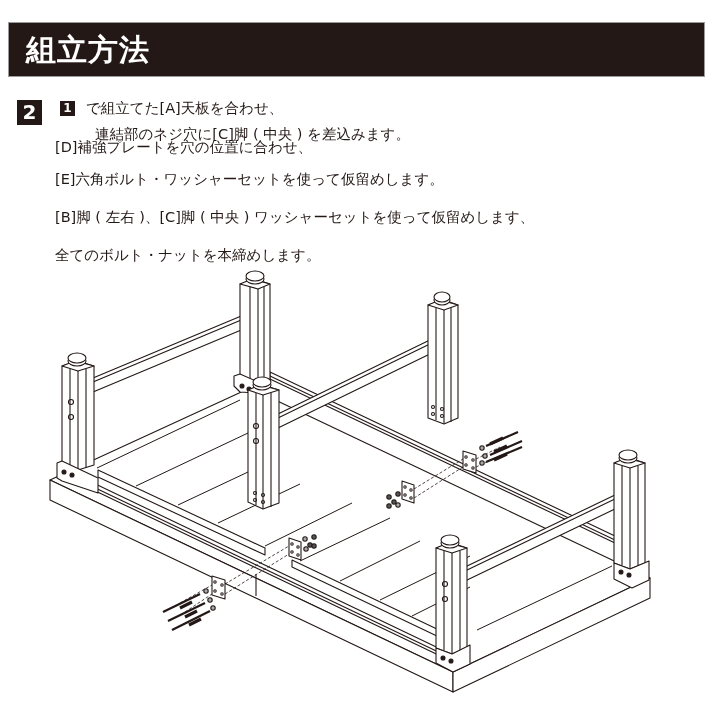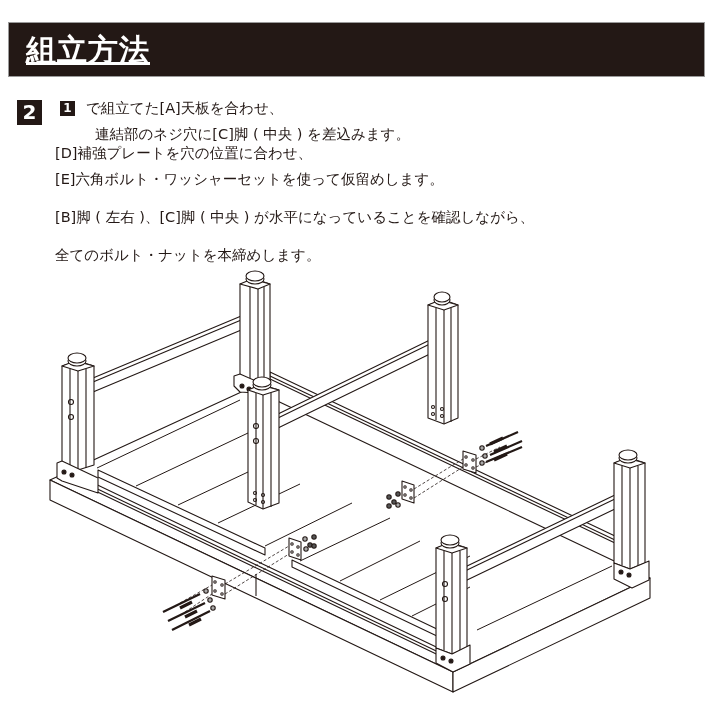--- a/index.html
+++ b/index.html
@@ -1,44 +1,44 @@
 <!DOCTYPE html>
 <html><head>
 <meta charset="utf-8">
 <style>
   html,body{margin:0;padding:0;background:#ffffff;}
   body{width:713px;height:713px;position:relative;overflow:hidden;font-family:"DejaVu Sans",sans-serif;color:#231815;}
   .title-bar{position:absolute;left:8px;top:22px;width:697px;height:55px;background:#231815;border:1px solid #9a9a9a;box-sizing:border-box;}
-  .title-text{position:absolute;left:17px;top:8px;font-size:30px;font-weight:bold;color:#ffffff;letter-spacing:1px;line-height:38px;text-decoration:underline;}
+  .title-text{position:absolute;left:17px;top:8px;font-size:30px;font-weight:bold;color:#ffffff;letter-spacing:1px;line-height:38px;}
   .step-badge{position:absolute;left:17px;top:100px;width:25px;height:25px;background:#231815;color:#fff;font-weight:bold;font-size:20px;line-height:25px;text-align:center;}
   .sub-badge{position:absolute;left:60px;top:101px;width:15px;height:15px;background:#231815;color:#fff;font-weight:bold;font-size:12px;line-height:15px;text-align:center;}
   .instr{position:absolute;left:55px;font-size:14.5px;line-height:18px;color:#231815;white-space:nowrap;text-align:right;}
   .l1{top:99px;left:86px;}
   .l2{top:125px;margin-left:40px;}
-  .l3{top:144px;}
+  .l3{top:138px;}
   .l4{top:170px;}
   .l5{top:208px;}
   .l6{top:246px;}
   .diagram{position:absolute;left:0;top:260px;width:713px;height:453px;}
 </style>
 </head>
 <body>
 
 <div class="title-bar">
   <div class="title-text">組立方法</div>
 </div>
 
 <div class="step-badge">2</div>
 <div class="sub-badge">1</div>
 
 <div class="instr l1">で組立てた[A]天板を合わせ、</div>
 <div class="instr l2">連結部のネジ穴に[C]脚 ( 中央 ) を差込みます。</div>
 <div class="instr l3">[D]補強プレートを穴の位置に合わせ、</div>
 <div class="instr l4">[E]六角ボルト・ワッシャーセットを使って仮留めします。</div>
-<div class="instr l5">[B]脚 ( 左右 )、[C]脚 ( 中央 ) が水平になっていることを確認しながら、</div>
+<div class="instr l5">[B]脚 ( 左右 )、[C]脚 ( 中央 ) ワッシャーセットを使って仮留めします、</div>
 <div class="instr l6">全てのボルト・ナットを本締めします。</div>
 
 <svg class="diagram" viewBox="0 260 713 453" xmlns="http://www.w3.org/2000/svg" fill="none" stroke="#231815" stroke-width="1.1" stroke-linejoin="round">
 
   <g>
 
     <polygon points="50,480 453,672 650,578 250,388" fill="#fff"></polygon>
 
     <polygon points="50,480 453,672 453,692 50,500" fill="#fff"></polygon>
 

